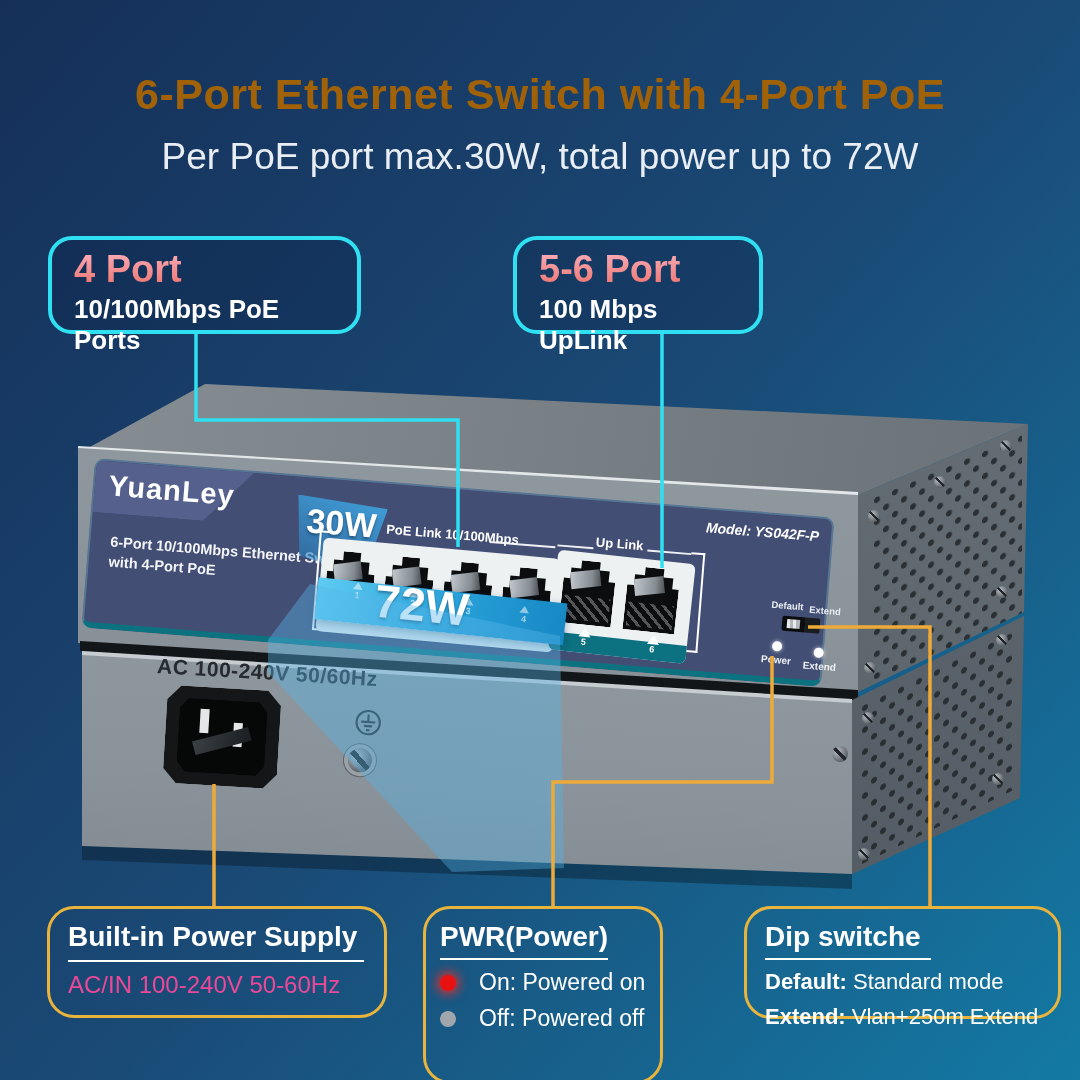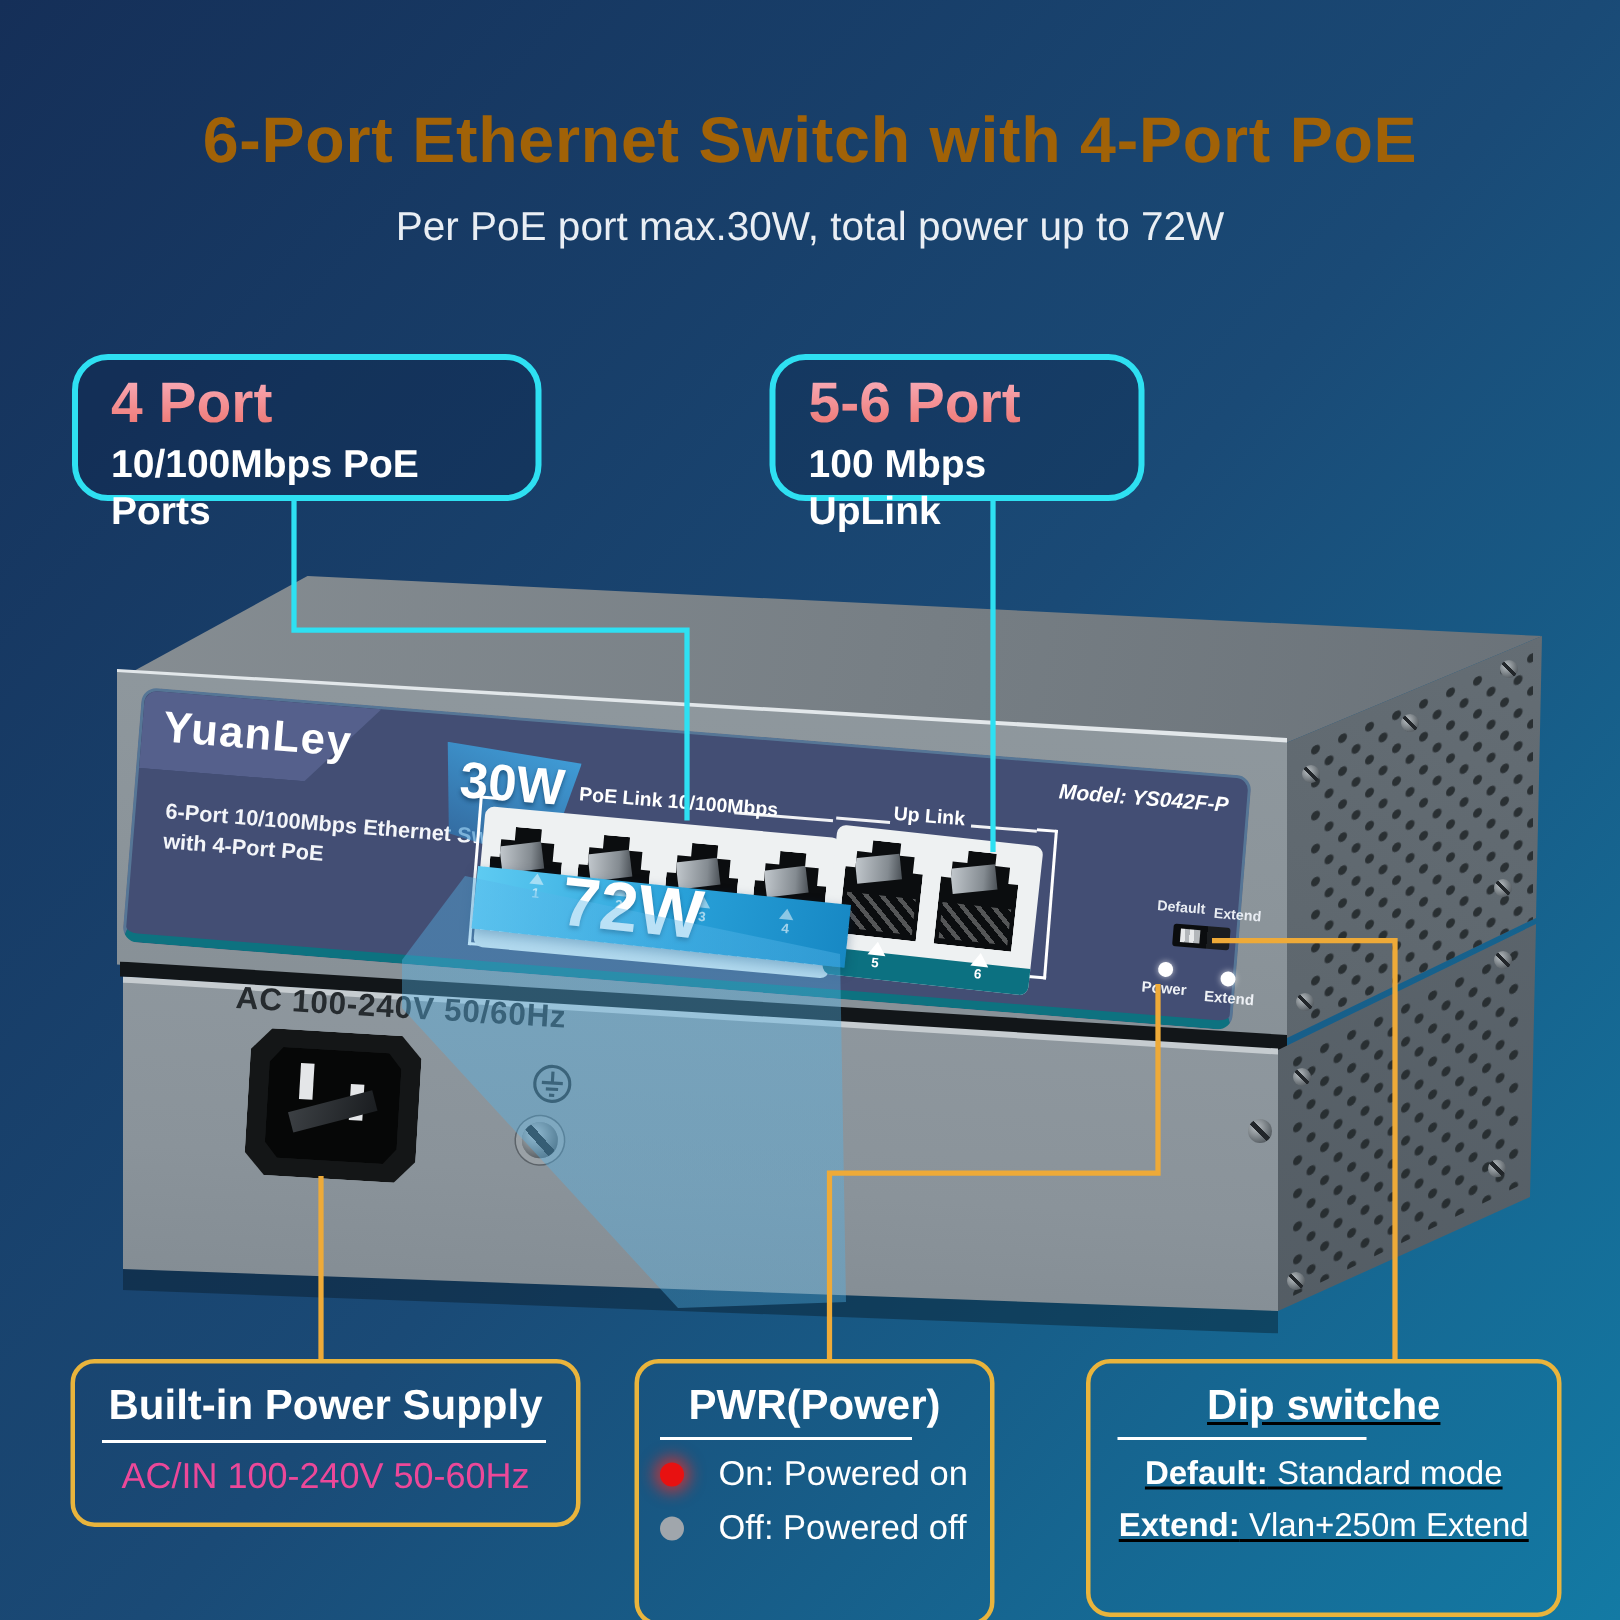--- a/index.html
+++ b/index.html
@@ -7,35 +7,35 @@
        font-family:"Liberation Sans", sans-serif;
        background:linear-gradient(132deg,#152f58 0%,#1a4a76 52%,#137aa4 100%);}
   .stage{position:relative;width:1080px;height:1080px;}
   .layer{position:absolute;inset:0;pointer-events:none;}
   .abs{position:absolute;}
 
   
   .title{position:absolute;left:0;right:0;top:70px;text-align:center;
          color:#a16207;font-size:43px;font-weight:700;letter-spacing:.5px;}
   .subtitle{position:absolute;left:0;right:0;top:136px;text-align:center;
-         color:#e9eef4;font-size:27px;font-weight:400;}
+         color:#e9eef4;font-size:37px;font-weight:400;}
 
   
   .callout-cyan{position:absolute;border:4px solid #2ee0f2;border-radius:24px;
         background:rgba(9,24,54,.22);padding:8px 20px 10px 22px;box-sizing:border-box;}
   .co-title{font-size:38px;font-weight:700;color:#f28b95;line-height:1.15;}
   @supports (-webkit-background-clip: text){
     .co-title{background:linear-gradient(180deg,#f9abb7 10%,#ec6f68 95%);
       -webkit-background-clip:text;background-clip:text;-webkit-text-fill-color:transparent;}
   }
   .co-sub{font-size:26px;font-weight:700;color:#fff;margin-top:2px;}
 
   
-  .callout-gold{position:absolute;border:3px solid #e9b43c;border-radius:16px;
-        padding:12px 18px;box-sizing:border-box;text-align:center;}
+  .callout-gold{position:absolute;border:3px solid #e9b43c;border-radius:27px;
+        padding:12px 18px;box-sizing:border-box;}
   .cg-title{font-size:28px;font-weight:700;color:#fff;}
   .cg-rule{height:2px;background:#fff;margin:7px 0 9px 0;}
   .cg-text{font-size:24px;color:#ec4899;}
   .led-row{display:flex;align-items:center;gap:23px;margin-top:9px;}
   .led-dot{width:16px;height:16px;border-radius:50%;flex:0 0 auto;}
   .led-on{background:#e81111;box-shadow:0 0 10px 4px rgba(255,40,30,.65);}
   .led-off{background:#a0a6ac;}
   .led-text{font-size:23px;color:#fff;}
   .dip-row{font-size:22px;color:#fff;margin-top:9px;}
   .dip-row b{font-weight:700;}
@@ -298,20 +298,20 @@
     <div class="led-row">
       <div class="led-dot led-on"></div>
       <div class="led-text">On: Powered on</div>
     </div>
     <div class="led-row">
       <div class="led-dot led-off"></div>
       <div class="led-text">Off: Powered off</div>
     </div>
   </div>
 
-  <div class="callout-gold" style="left:724px;top:906px;width:317px;height:172px;text-decoration:underline;">
+  <div class="callout-gold" style="left:744px;top:906px;width:317px;height:113px;">
     <div class="cg-title">Dip switche</div>
     <div class="cg-rule" style="width:166px;margin:5px 0 2px 0;"></div>
     <div class="dip-row"><b>Default:</b><span> Standard mode</span></div>
     <div class="dip-row"><b>Extend:</b><span> Vlan+250m Extend</span></div>
   </div>
 
 </div>
 
 </body></html>

